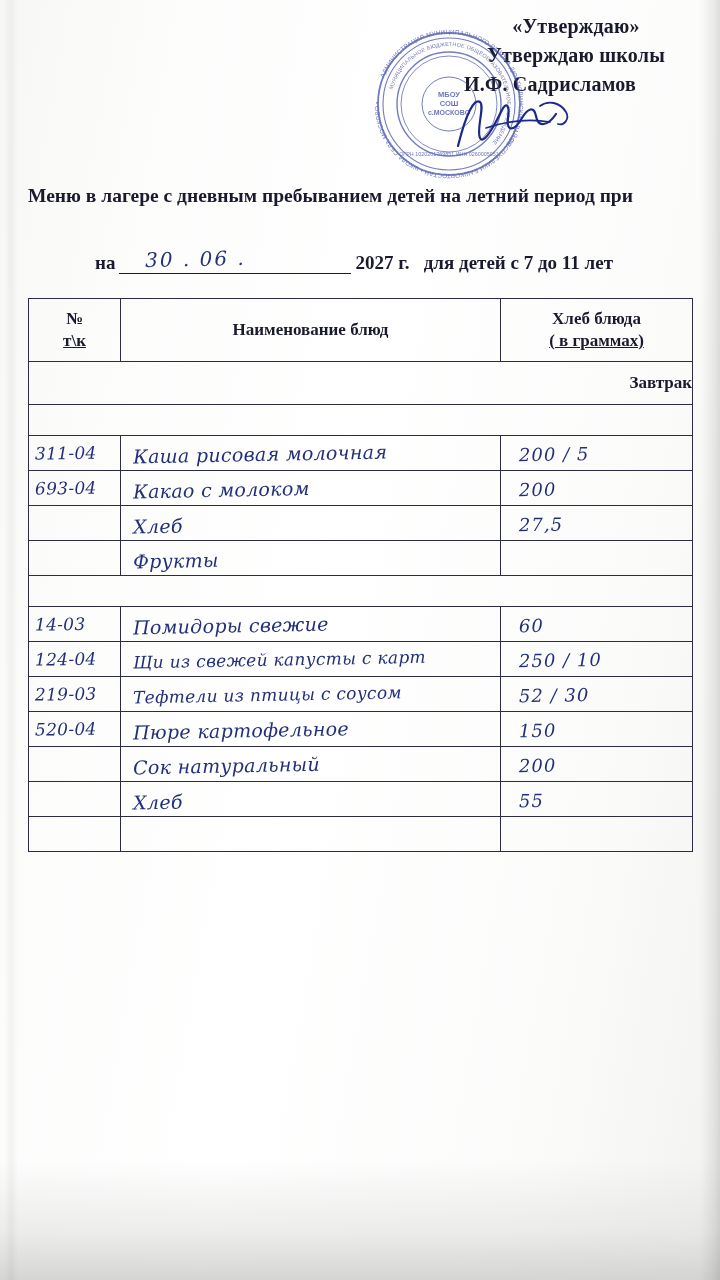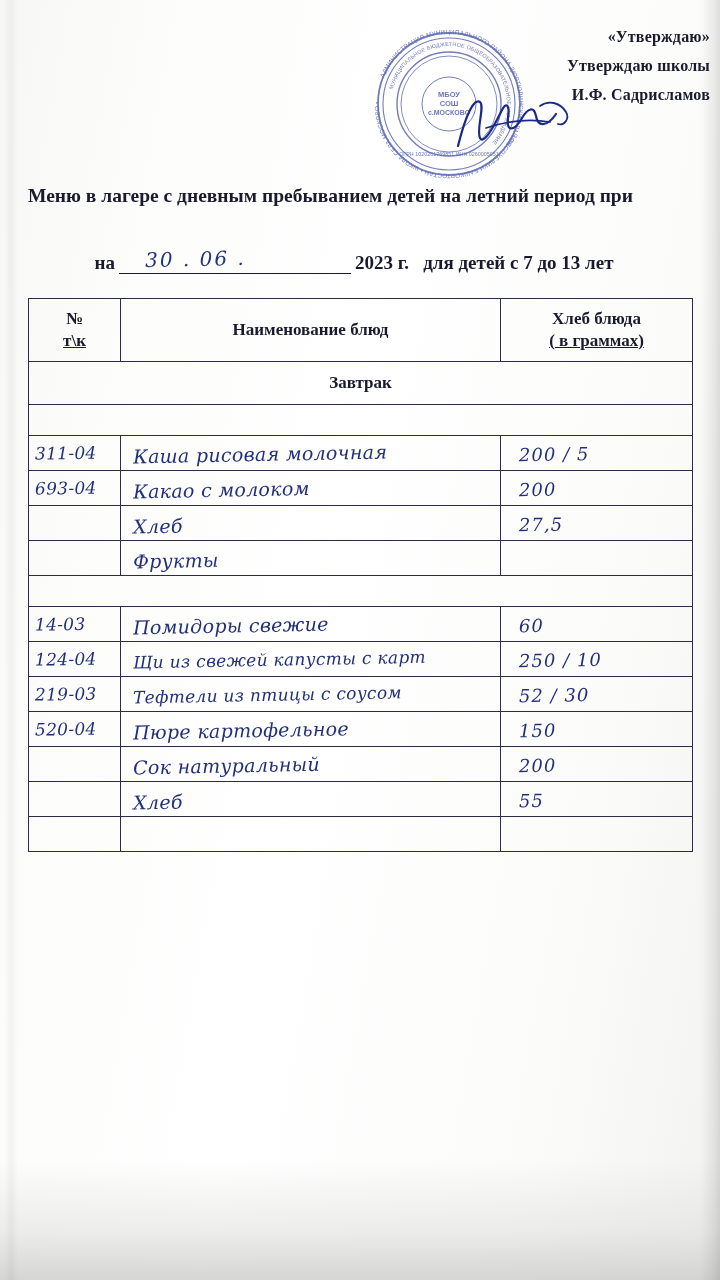--- a/index.html
+++ b/index.html
@@ -44,26 +44,26 @@
 
   .page {
     position: absolute;
     inset: 0;
     padding: 0;
   }
 
   
   .approval {
     position: absolute;
-    top: 22px;
+    top: 12px;
     left: 330px;
     width: 380px;
-    text-align: right;
+    text-align: center;
     font-weight: bold;
-    font-size: 16px;
+    font-size: 20px;
     line-height: 29px;
     letter-spacing: .2px;
   }
   .approval .ln1 { padding-left: 112px; }
   .approval .ln2 { padding-left: 112px; }
   .approval .ln3 { padding-left: 24px; }
   .approval .ln4 { padding-left: 60px; }
 
   
   .stamp {
@@ -159,21 +159,21 @@
     font-weight: bold;
     font-size: 17px;
     line-height: 22px;
     height: 62px;
     text-align: center;
   }
   th.head .sub { display: block; text-decoration: underline; }
 
   td.section {
     height: 42px;
-    text-align: center;
+    text-align: right;
     font-weight: bold;
     font-size: 17px;
   }
   td.spacer { height: 30px; }
   tr.row td { height: 34px; }
 
   .hw {
     font-family: "DejaVu Serif", serif;
     font-style: italic;
     color: #22307a;
@@ -250,21 +250,21 @@
         <path d="M88,18 C96,12 108,14 114,24 C118,31 112,38 106,36" stroke-width="1.8"></path>
       </g>
     </svg>
   </div>
 
   <div class="title">
     <div class="t1">Меню в лагере с дневным пребыванием детей на летний период при</div>
   </div>
 
   <div class="dateline">
-    <span class="lbl">на</span><span class="rule"><span class="hw-date">30 . 06 .</span></span><span>2023 г.</span>&nbsp;&nbsp; <span>для детей с 7 до 13 лет</span>
+    <span class="lbl">на</span><span class="rule"><span class="hw-date">30 . 06 .</span></span><span>2027 г.</span>&nbsp;&nbsp; <span>для детей с 7 до 11 лет</span>
   </div>
 
   <table class="menu">
     <colgroup>
       <col class="c-num">
         <col class="c-name">
         <col class="c-out">
     </colgroup>
     <thead>
       <tr>

